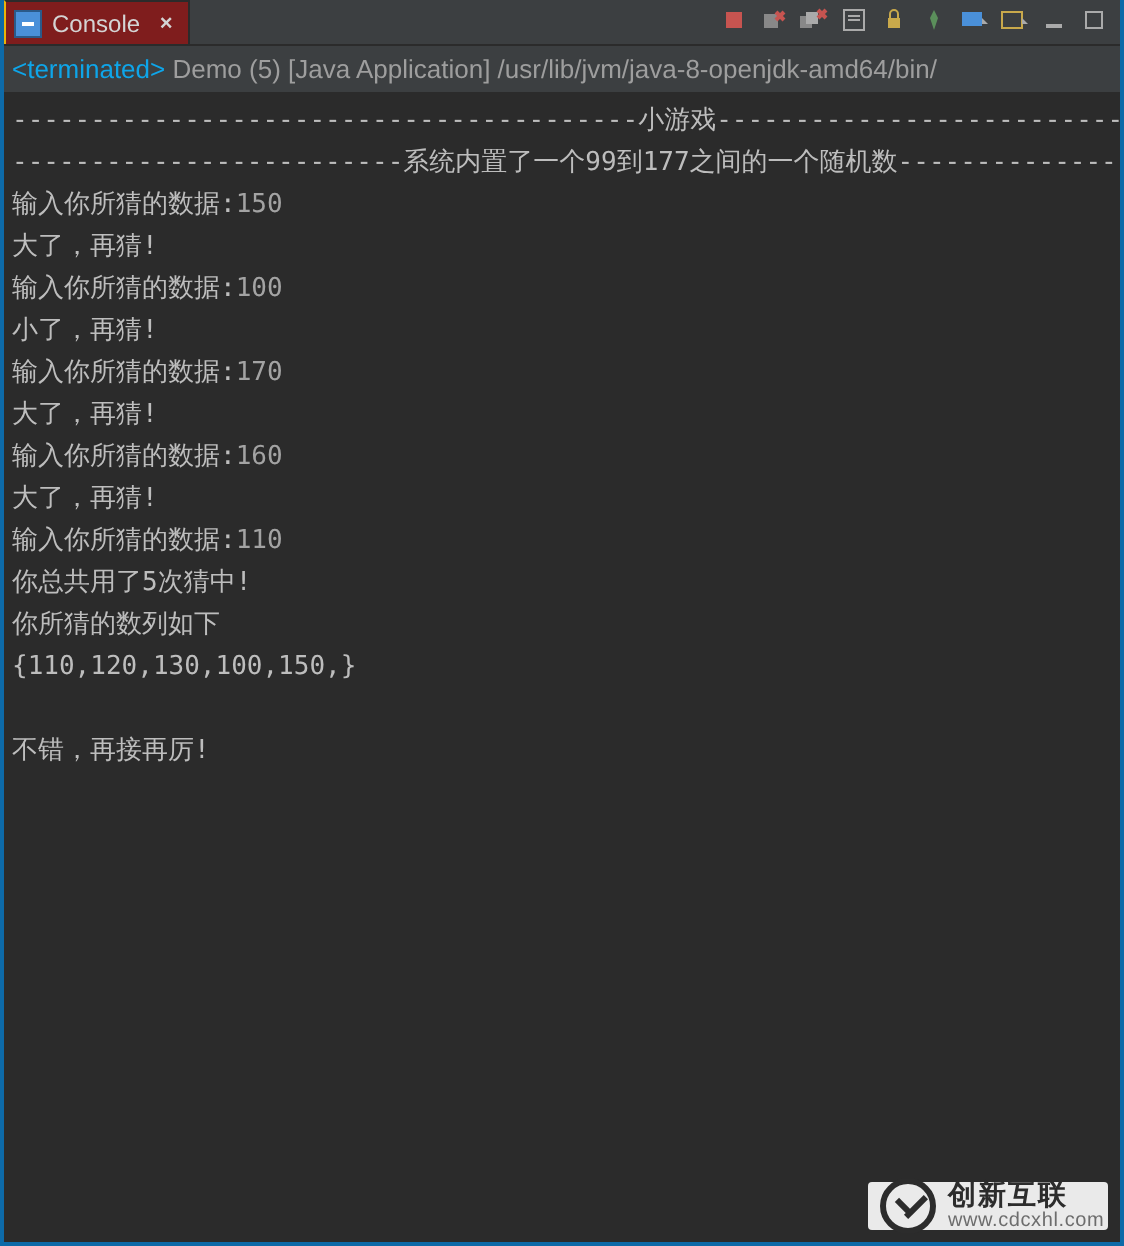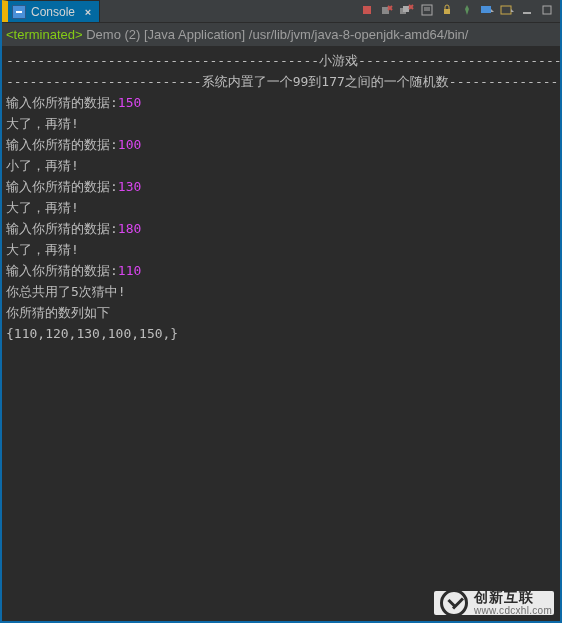--- a/index.html
+++ b/index.html
@@ -24,27 +24,27 @@
     height: 22px;
     background: #3c3f41;
     position: relative;
     display: flex;
     align-items: center;
   }
   .tab {
     height: 22px;
     display: inline-flex;
     align-items: center;
-    background: #0369a1;
+    background: #7f1d1d;
     padding: 0 6px 0 4px;
     color: #d4d4d4;
     font-size: 12px;
     border-top: 1px solid #2b2b2b;
     border-right: 1px solid #2b2b2b;
-    border-left: 6px solid #eab308;
+    border-left: 1px solid #eab308;
   }
   .tab-icon {
     width: 14px; height: 14px;
     background: #4a90d9;
     border: 1px solid #2a5a8a;
     margin-right: 5px;
     position: relative;
   }
   .tab-icon::after {
     content: "";
@@ -84,33 +84,33 @@
     line-height: 24px;
     padding-left: 4px;
     background: #3c3f41;
     color: #9e9e9e;
     font-size: 13px;
     border-top: 1px solid #2b2b2b;
     white-space: nowrap;
     overflow: hidden;
     font-family: Arial, "Microsoft YaHei", sans-serif;
   }
-  .launch-bar .term { color: #84cc16; }
+  .launch-bar .term { color: #0ea5e9; }
   .launch-bar .path { color: #9e9e9e; }
   .console-body {
     padding: 4px 4px;
     background: #2b2b2b;
     height: calc(623px - 22px - 24px - 2px);
     overflow: hidden;
     font-size: 13px;
     line-height: 21px;
     font-family: "Microsoft YaHei", monospace;
   }
   .line { color: #bdbdbd; white-space: pre; }
-  .num { color: #d946ef; }
+  .num { color: #a3a3a3; }
   .watermark {
     position: absolute;
     right: 6px;
     bottom: 6px;
     width: 120px;
     height: 24px;
     background: rgba(255,255,255,0.9);
     display: flex;
     align-items: center;
     padding: 2px 6px;
@@ -212,38 +212,39 @@
           </svg>
         </span>
       <span class="tb">
           <svg width="12" height="12">
             <rect x="2" y="2" width="8" height="8" fill="none" stroke="#aaa"></rect>
           </svg>
         </span>
     </div>
   </div>
 
-  <div class="launch-bar"><span class="term">&lt;terminated&gt; </span><span>Demo (2) [Java Application] </span><span class="path">/usr/lib/jvm/java-8-openjdk-amd64/bin/</span></div>
+  <div class="launch-bar"><span class="term">&lt;terminated&gt; </span><span>Demo (5) [Java Application] </span><span class="path">/usr/lib/jvm/java-8-openjdk-amd64/bin/</span></div>
 
   <div class="console-body" id="console-body">
       <div class="line">----------------------------------------小游戏----------------------------------------</div>
       <div class="line">-------------------------系统内置了一个99到177之间的一个随机数-------------------------</div>
       <div class="line"><span>输入你所猜的数据:</span><span class="num">150</span></div>
       <div class="line">大了，再猜!</div>
       <div class="line"><span>输入你所猜的数据:</span><span class="num">100</span></div>
       <div class="line">小了，再猜!</div>
-      <div class="line"><span>输入你所猜的数据:</span><span class="num">130</span></div>
+      <div class="line"><span>输入你所猜的数据:</span><span class="num">170</span></div>
       <div class="line">大了，再猜!</div>
-      <div class="line"><span>输入你所猜的数据:</span><span class="num">180</span></div>
+      <div class="line"><span>输入你所猜的数据:</span><span class="num">160</span></div>
       <div class="line">大了，再猜!</div>
       <div class="line"><span>输入你所猜的数据:</span><span class="num">110</span></div>
       <div class="line">你总共用了5次猜中!</div>
       <div class="line">你所猜的数列如下</div>
       <div class="line">{110,120,130,100,150,}</div>
       <div class="line">&nbsp;</div>
+      <div class="line">不错，再接再厉!</div>
     </div>
 
   <div class="watermark">
     <div class="wm-logo"></div>
     <div class="wm-text">
       <span class="cn">创新互联</span>
       <span class="en">www.cdcxhl.com</span>
     </div>
   </div>
 

